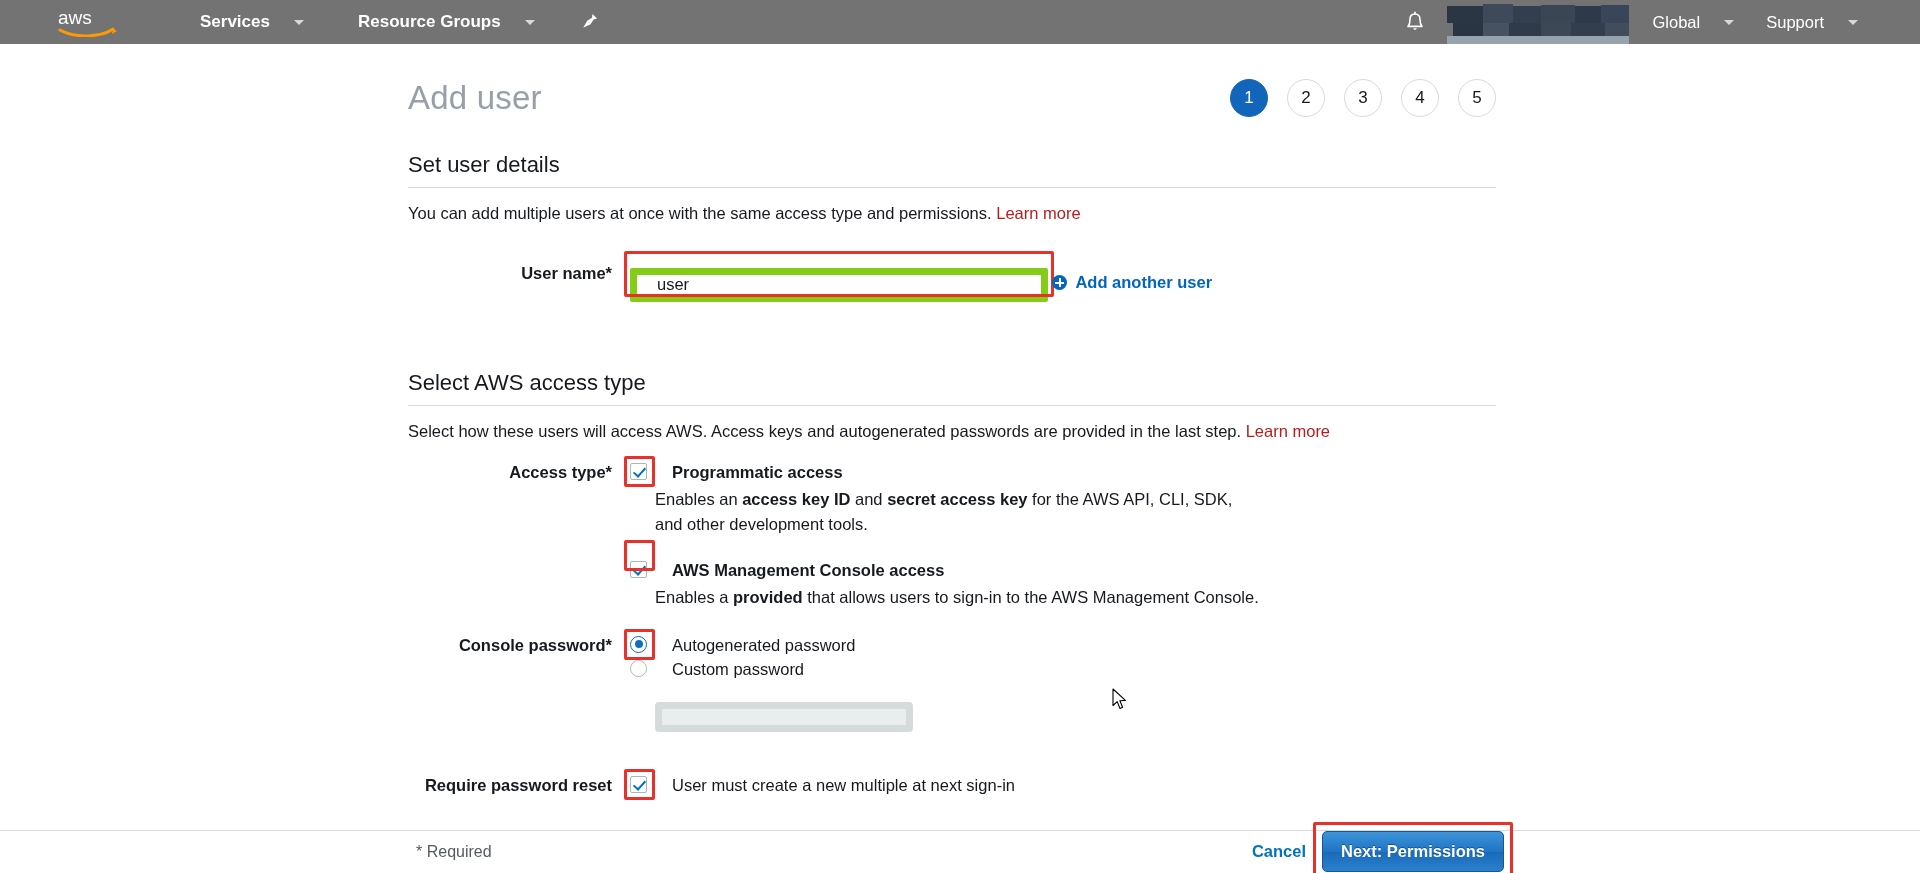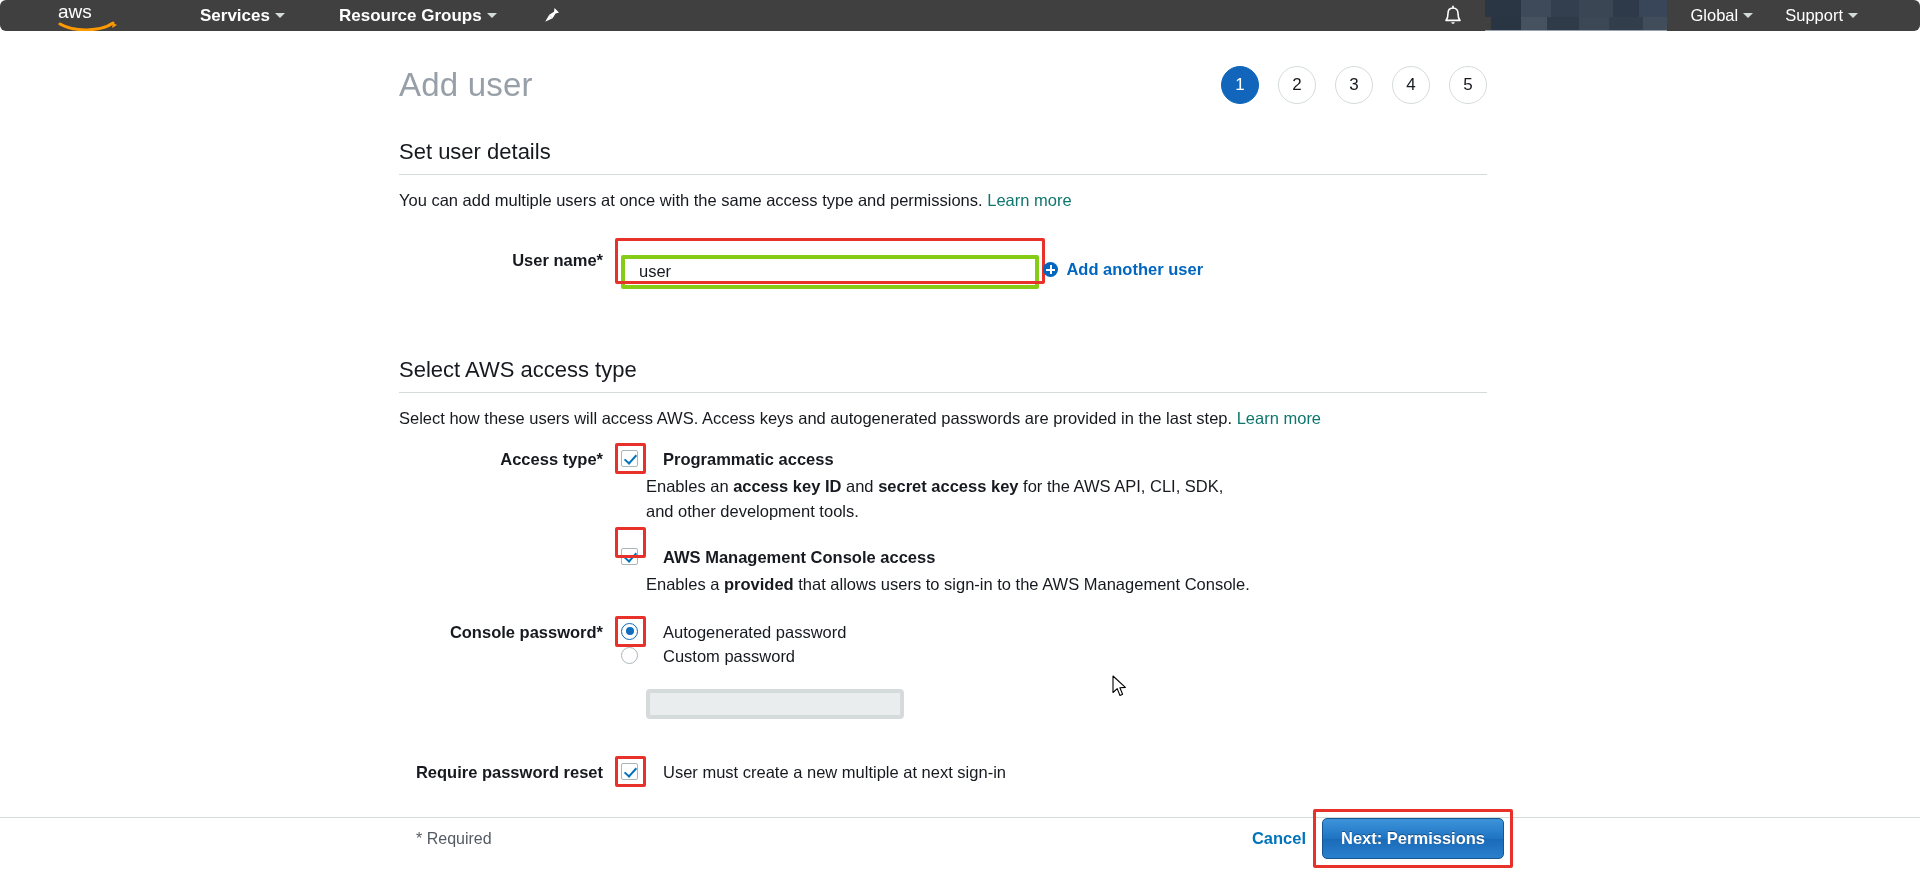--- a/index.html
+++ b/index.html
@@ -6,35 +6,34 @@
   html, body {
     width: 1920px; height: 873px;
     background: #ffffff;
     font-family: "Liberation Sans", sans-serif;
     overflow: hidden;
   }
 
   
   .topnav {
     position: relative;
-    height: 31px;
-    background: #404040;
+    height: 44px;
+    background: #737373;
     display: flex;
     align-items: center;
     color: #ffffff;
     font-size: 17px;
-    border-radius: 6px;
   }
   .aws-logo {
     margin-left: 52px;
     width: 72px; height: 44px;
     display: flex; align-items: center; justify-content: center;
   }
   .nav-item {
-    display: flex; align-items: center; gap: 5px;
+    display: flex; align-items: center; gap: 24px;
     padding: 0 16px;
     height: 44px;
     font-weight: bold;
     font-size: 17px;
     white-space: nowrap;
     color: #ffffff;
   }
   .nav-item.services { margin-left: 60px; }
   .nav-item.resgroups { margin-left: 22px; }
   .caret {
@@ -78,21 +77,21 @@
 
   
   .page {
     position: relative;
     width: 1920px;
     height: 829px;
     background: #ffffff;
   }
   .content {
     position: absolute;
-    left: 399px;
+    left: 408px;
     top: 0;
     width: 1088px;
   }
 
   .title-row {
     display: flex;
     align-items: center;
     justify-content: space-between;
     height: 108px;
   }
@@ -124,21 +123,21 @@
     color: #16191f;
     font-weight: normal;
     padding-bottom: 9px;
     border-bottom: 1px solid #d5dbdb;
   }
   .section-desc {
     margin-top: 16px;
     font-size: 16.5px;
     color: #16191f;
   }
-  a.link { color: #0f766e; text-decoration: none; }
+  a.link { color: #b91c1c; text-decoration: none; }
 
   .section2 { margin-top: 68px; }
 
   
   .form-row {
     display: flex;
     margin-top: 26px;
   }
   .form-label {
     width: 222px;
@@ -148,24 +147,24 @@
     font-weight: bold;
     color: #16191f;
     line-height: 32px;
     flex: none;
   }
   .form-field { flex: 1; }
 
   .text-input {
     width: 418px;
     height: 34px;
-    border: 4px solid #84cc16;
+    border: 7px solid #84cc16;
     border-radius: 2px;
     font-size: 16.5px;
-    padding: 0 14px;
+    padding: 0 20px;
     color: #16191f;
     font-family: "Liberation Sans", sans-serif;
     background: #ffffff;
   }
   .text-input.disabled {
     background: #eaeded;
     border-color: #d5dbdb;
     width: 258px;
     height: 30px;
     border-radius: 4px;

